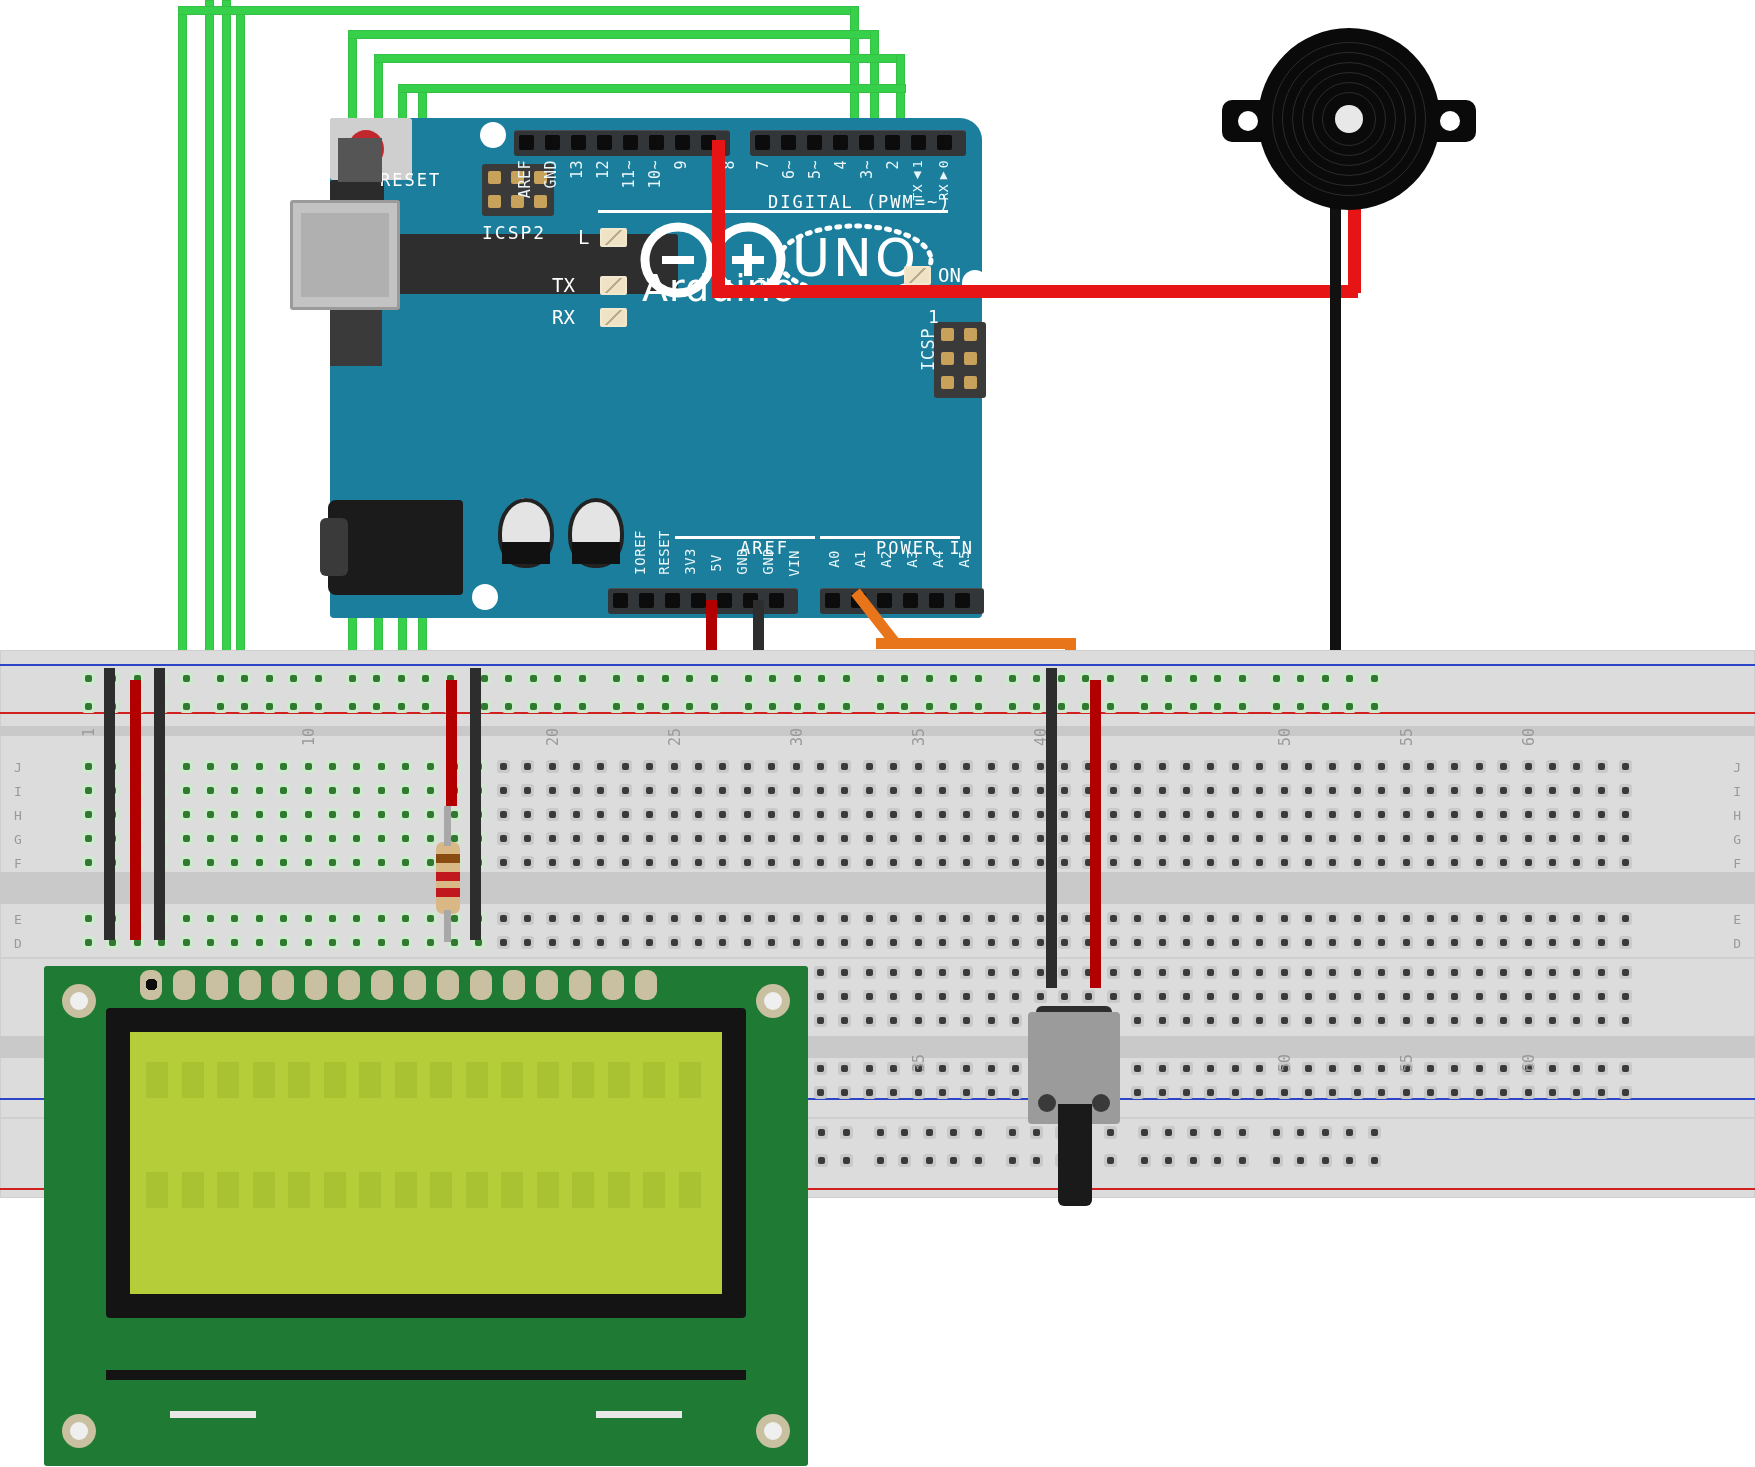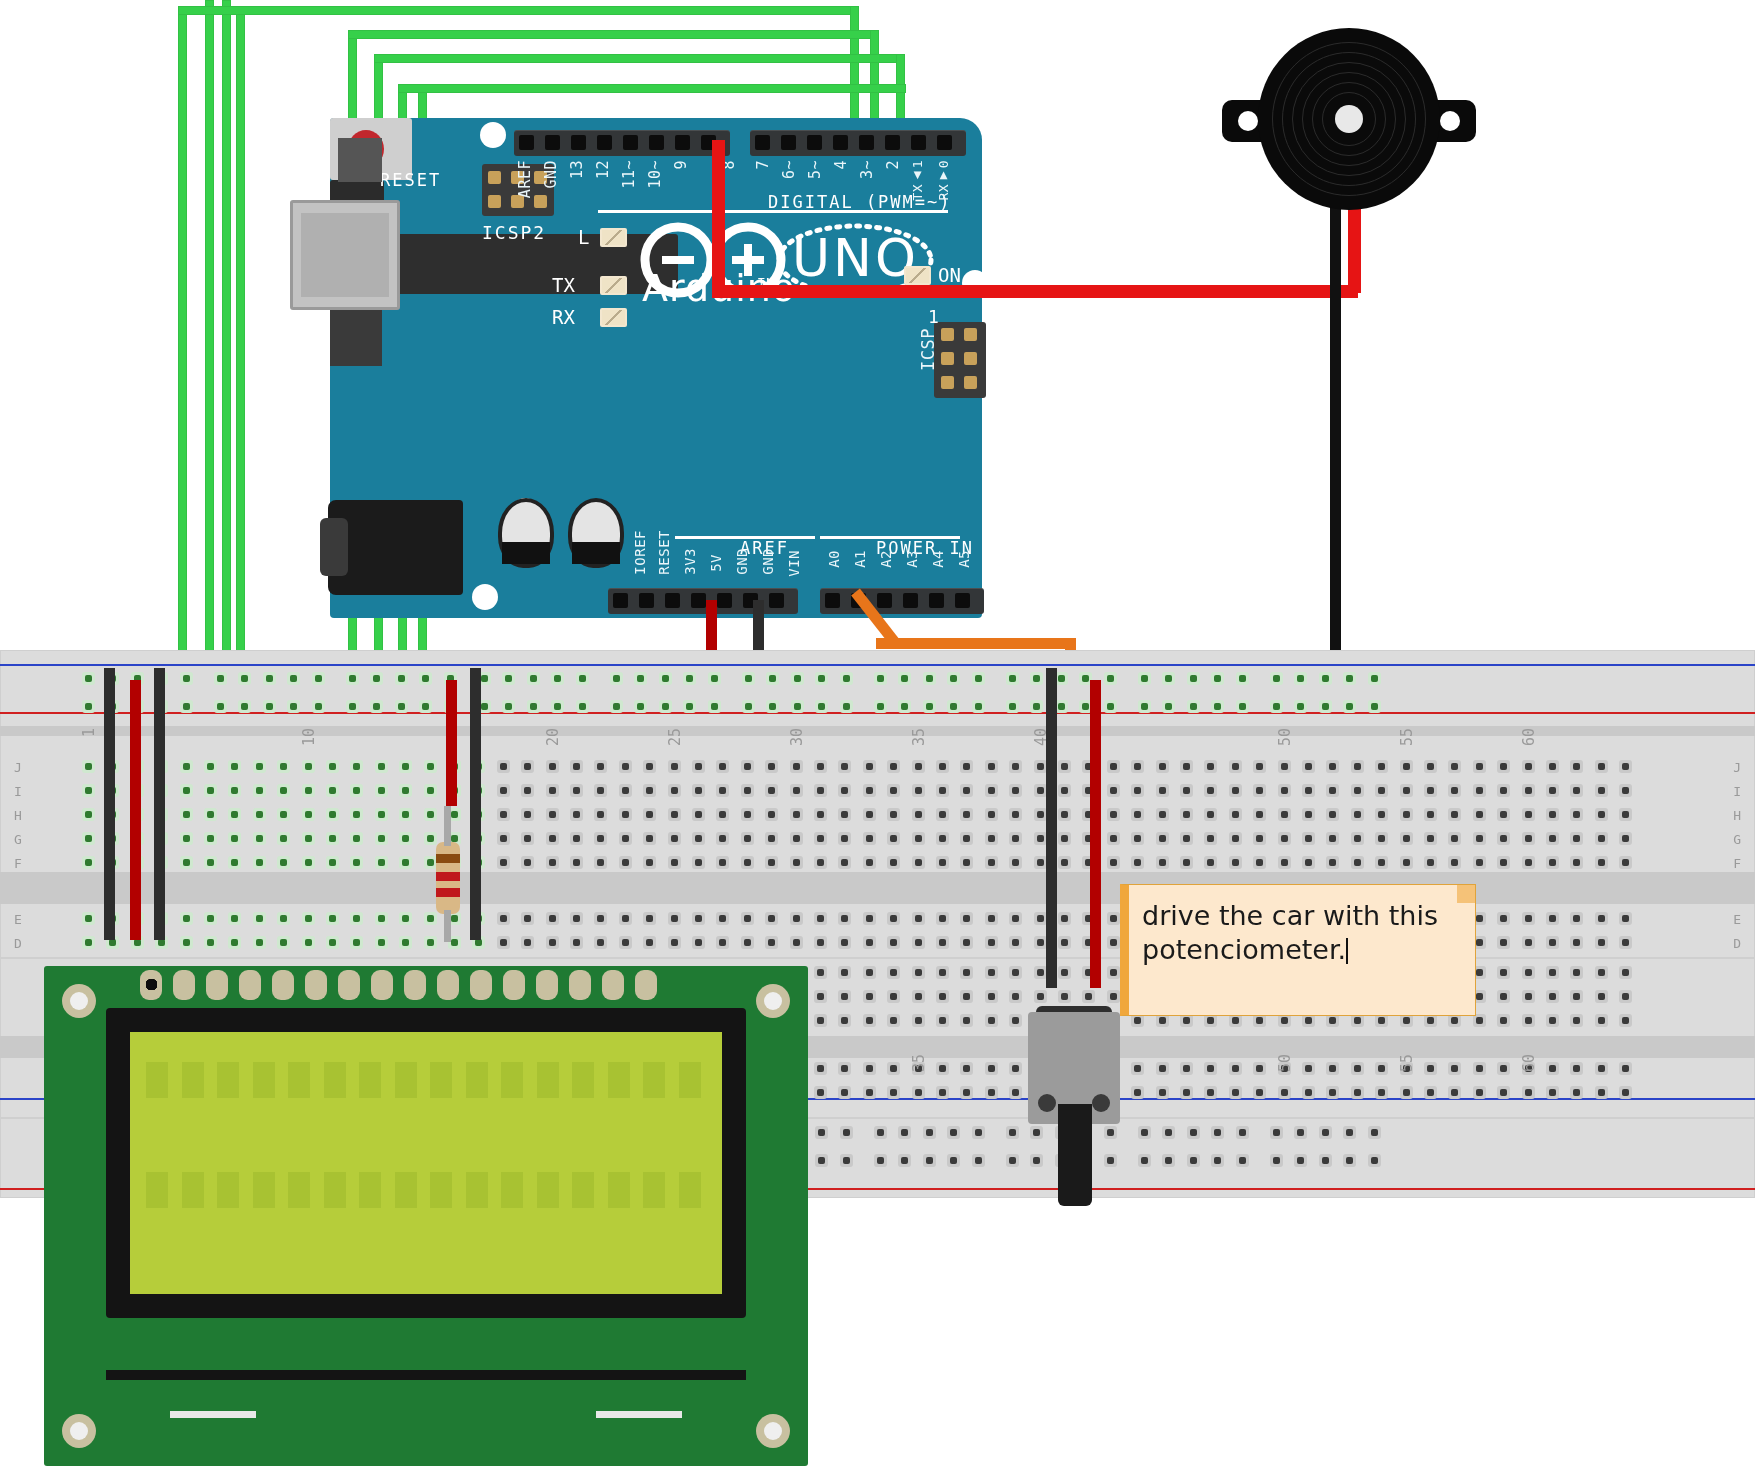--- a/index.html
+++ b/index.html
@@ -1672,22 +1672,14 @@
           <div class="lcdchar" style="left: 477.5px; top: 140px;"></div>
           <div class="lcdchar" style="left: 513px; top: 140px;"></div>
           <div class="lcdchar" style="left: 548.5px; top: 140px;"></div>
         </div>
     </div>
     <div class="abs" style="left:126px;bottom:48px;width:86px;height:7px;background:#e8e8e8;"></div>
     <div class="abs" style="right:126px;bottom:48px;width:86px;height:7px;background:#e8e8e8;"></div>
     <div class="abs" style="left:62px;bottom:86px;right:62px;height:10px;background:#141414;"></div>
   </div>
 
-  <div id="note" class="abs">
-    <div class="strip"></div>
-    <div class="fold"></div>
-    <div class="txt">
-      <span>drive the car with this</span><br>
-      <span>potenciometer.</span><span class="caret"></span>
-    </div>
-  </div>
 
 </div>
 
 </body></html>

